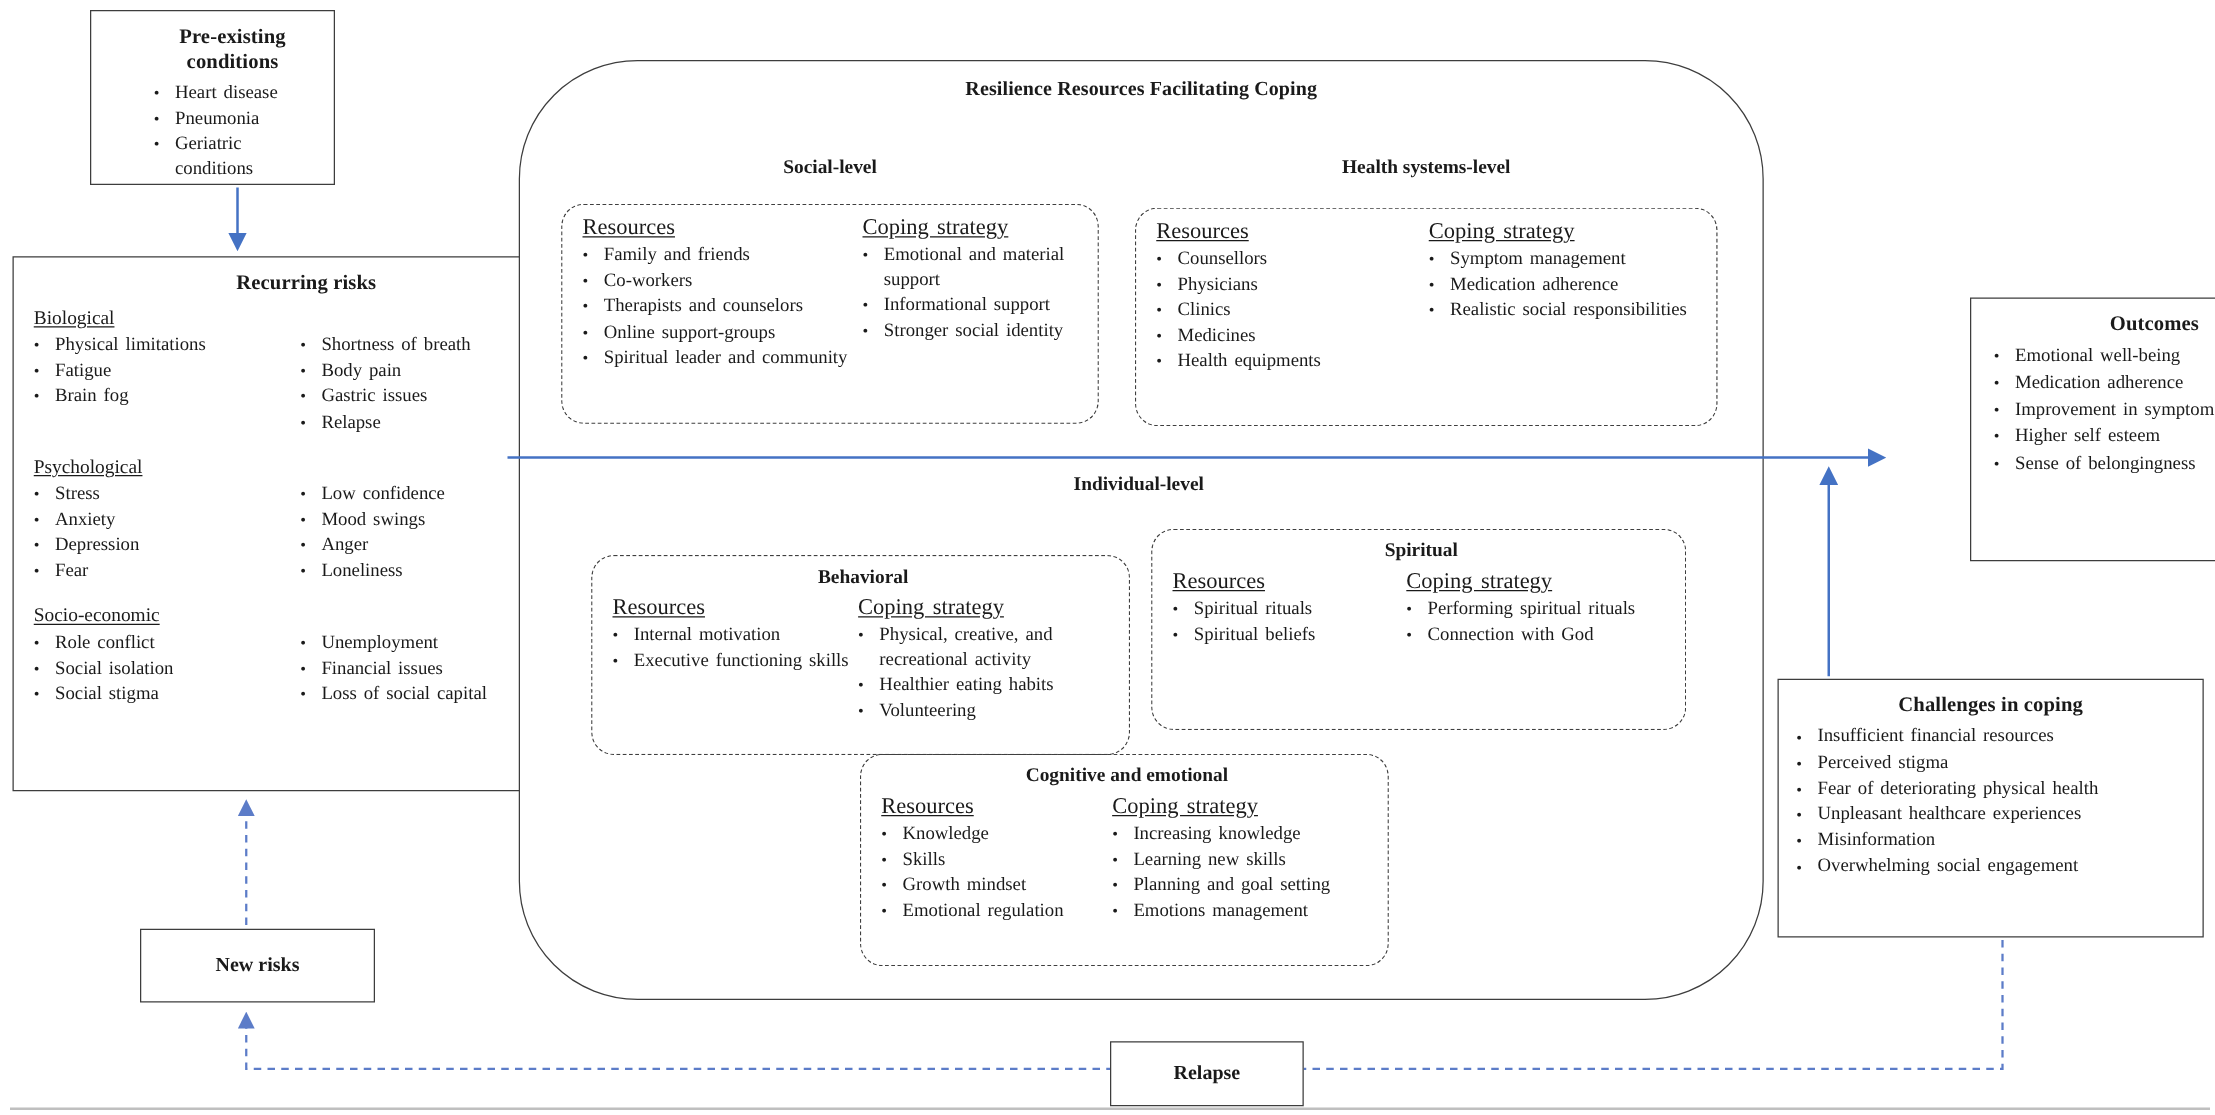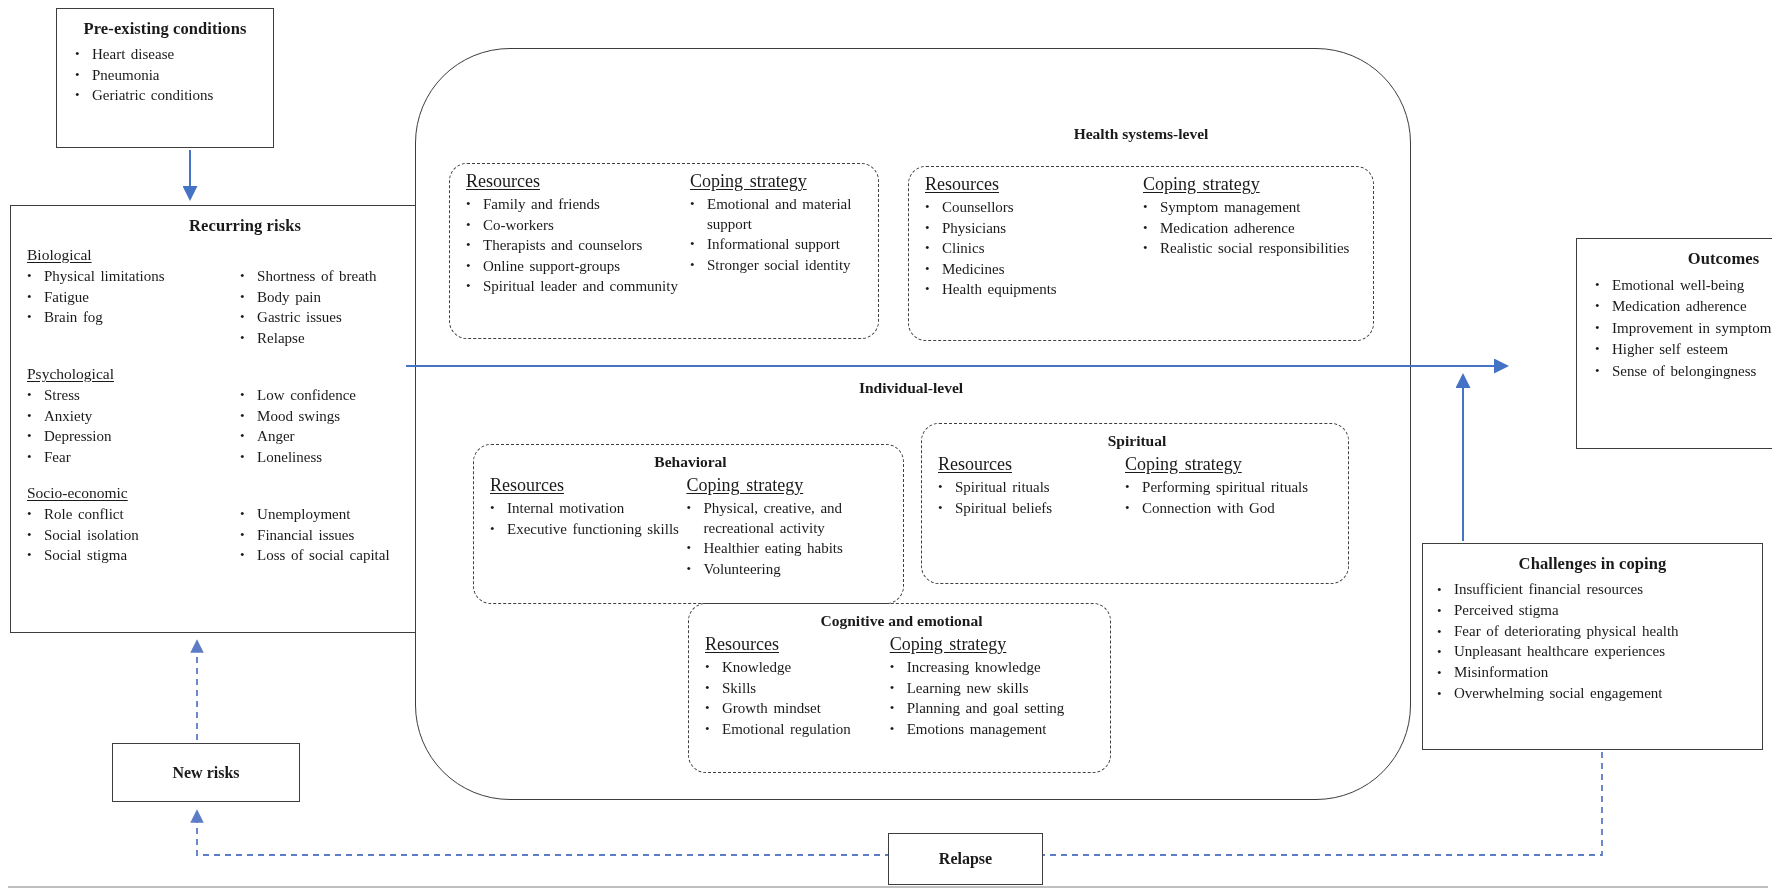--- a/index.html
+++ b/index.html
@@ -57,21 +57,21 @@
   <svg id="svg-back" class="overlay" width="1772" height="892" viewBox="0 0 1772 892">
     <defs>
       <marker id="ahd" viewBox="0 0 10 10" refX="8" refY="5" markerWidth="7.5" markerHeight="7.5" orient="auto-start-reverse">
         <path d="M0,0 L10,5 L0,10 z" fill="#5C7CC8"></path>
       </marker>
     </defs>
     <path d="M1602,752 L1602,855 L197,855 L197,812" fill="none" stroke="#5C7CC8" stroke-width="1.8" stroke-dasharray="6 5" marker-end="url(#ahd)"></path>
     <line x1="197" y1="740" x2="197" y2="642" stroke="#5C7CC8" stroke-width="1.8" stroke-dasharray="6 5" marker-end="url(#ahd)"></line>
   </svg>
 
-  <div class="box" style="left:56px;top:8px;width:218px;height:140px;">
+  <div class="box" style="left:72px;top:8px;width:196px;height:140px;padding-left:32px;">
     <div class="title">Pre-existing conditions</div>
     <div class="list inner-list">
         <div class="bullet">
           <span class="dot">•</span>
           <span>Heart disease</span>
         </div>
         <div class="bullet">
           <span class="dot">•</span>
           <span>Pneumonia</span>
         </div>
@@ -194,21 +194,23 @@
             <div class="bullet">
               <span class="dot">•</span>
               <span>Loss of social capital</span>
             </div>
           </div>
       </div>
     </div>
   </div>
 
   <div class="box rounded" style="left:415px;top:48px;width:996px;height:752px;">
-
+    <div class="title" style="padding-top:14px;font-size:16px;">Resilience Resources Facilitating Coping</div>
+
+    <div class="level-head" style="left:33px;top:76px;width:430px;">Social-level</div>
     <div class="level-head" style="left:492px;top:76px;width:466px;">Health systems-level</div>
 
     <div class="dashed-box" style="left:33px;top:114px;width:430px;height:176px;">
       <div class="cols">
         <div style="flex:0 0 56%;">
           <div class="subhead">Resources</div>
           <div class="list">
               <div class="bullet">
                 <span class="dot">•</span>
                 <span>Family and friends</span>

